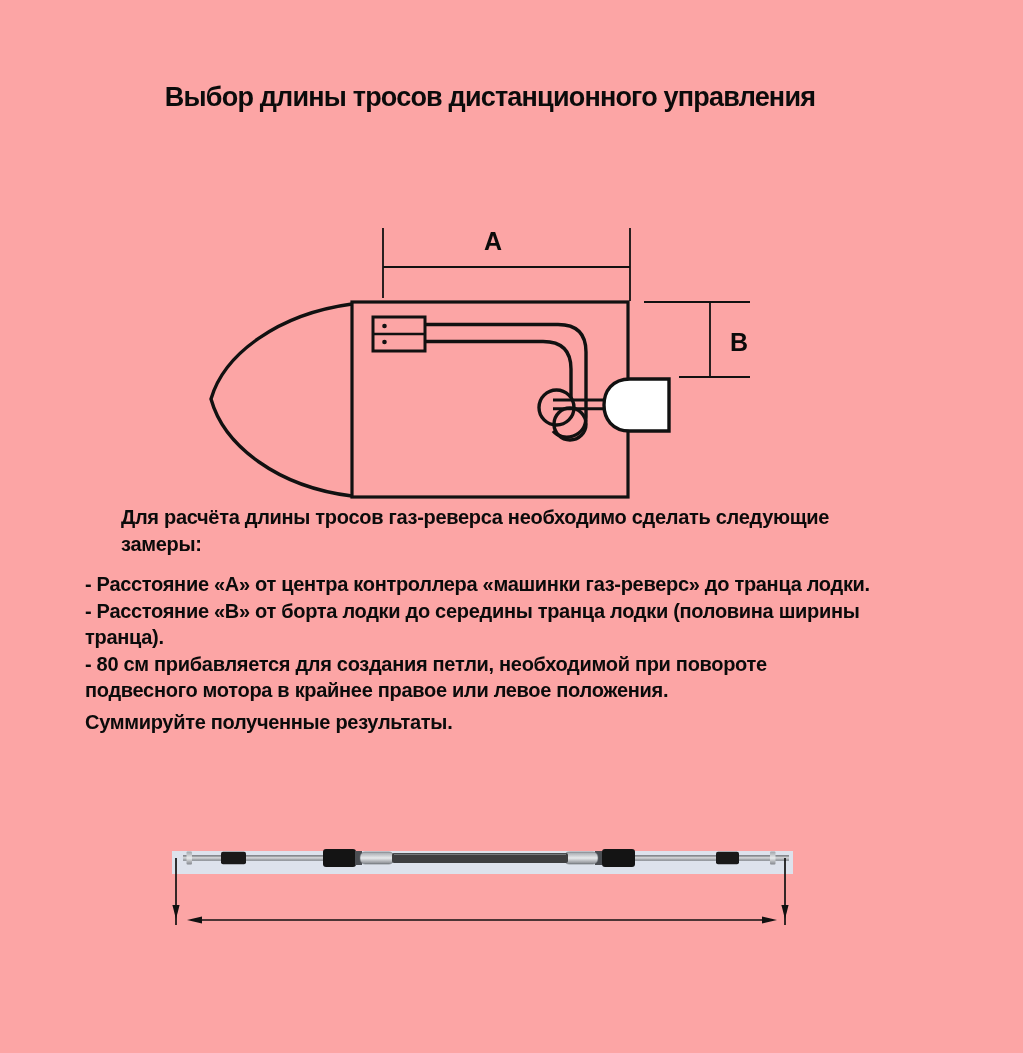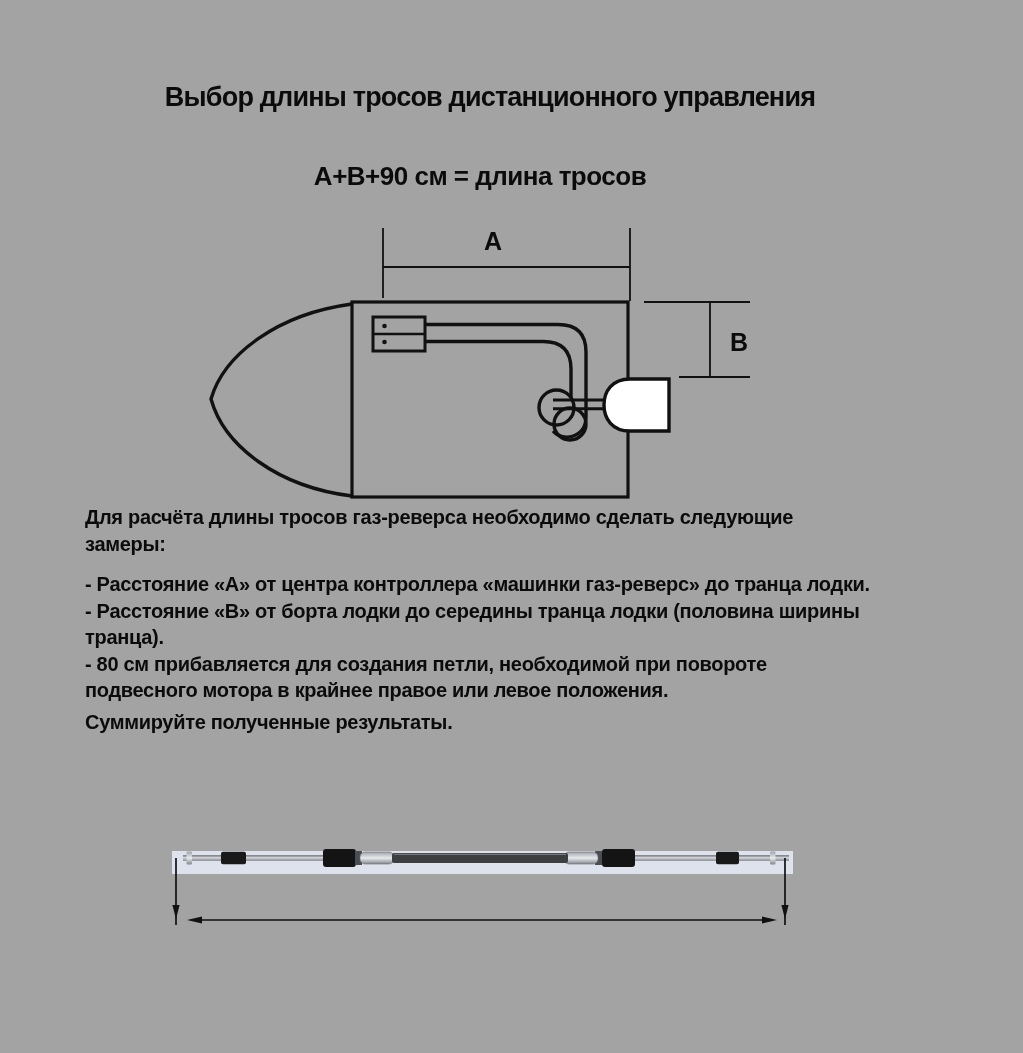--- a/index.html
+++ b/index.html
@@ -1,40 +1,39 @@
 <!DOCTYPE html>
 <html><head>
 <meta charset="utf-8">
 <style>
   html,body{margin:0;padding:0;background:#ffffff;}
   body{width:1023px;height:1053px;font-family:"Liberation Sans","DejaVu Sans",sans-serif;color:#0b0b0b;}
-  .page{position:relative;width:1023px;height:1053px;background:#a3a3a3;overflow:hidden;}
+  .page{position:relative;width:1023px;height:1053px;background:#fca5a5;overflow:hidden;}
   .title{position:absolute;top:82px;left:0;width:980px;text-align:center;
          font-size:27px;font-weight:bold;letter-spacing:-0.8px;}
   .formula{position:absolute;top:161px;left:0;width:960px;text-align:center;
            font-size:26px;font-weight:bold;letter-spacing:-0.5px;}
   .para{position:absolute;left:85px;font-size:20px;font-weight:bold;line-height:26.5px;
         white-space:pre-line;letter-spacing:-0.3px;}
-  .p1{top:504px;}
+  .p1{top:504px;margin-left:36px;}
   .p2{top:571px;}
   .p3{top:709px;}
   .p4{top:754px;}
   .caption{position:absolute;left:157px;top:936px;font-size:21px;font-weight:bold;letter-spacing:-0.2px;}
   svg.boat{position:absolute;left:160px;top:210px;}
   svg.cablefig{position:absolute;left:150px;top:835px;}
   .dimlabel{font-family:"Liberation Sans","DejaVu Sans",sans-serif;font-weight:bold;font-size:25px;fill:#0b0b0b;}
 </style>
 </head>
 <body>
 
 <div class="page">
 
   <div class="title">Выбор длины тросов дистанционного управления</div>
 
-  <div class="formula">А+В+90 см = длина тросов</div>
 
   <svg class="boat" width="620" height="300" viewBox="160 210 620 300">
     <g stroke="#111111" fill="none">
 
       <rect x="352" y="302" width="276" height="195" stroke-width="3.2"></rect>
       <path stroke-width="3.4" d="M352,304 C278,314 224,354 211,399 C224,446 278,487 352,496"></path>
 
       <rect x="373" y="317" width="52" height="34" stroke-width="3"></rect>
       <line x1="373" y1="334" x2="425" y2="334" stroke-width="2.6"></line>
       <circle cx="384.5" cy="326" r="2.3" fill="#111111" stroke="none"></circle>

